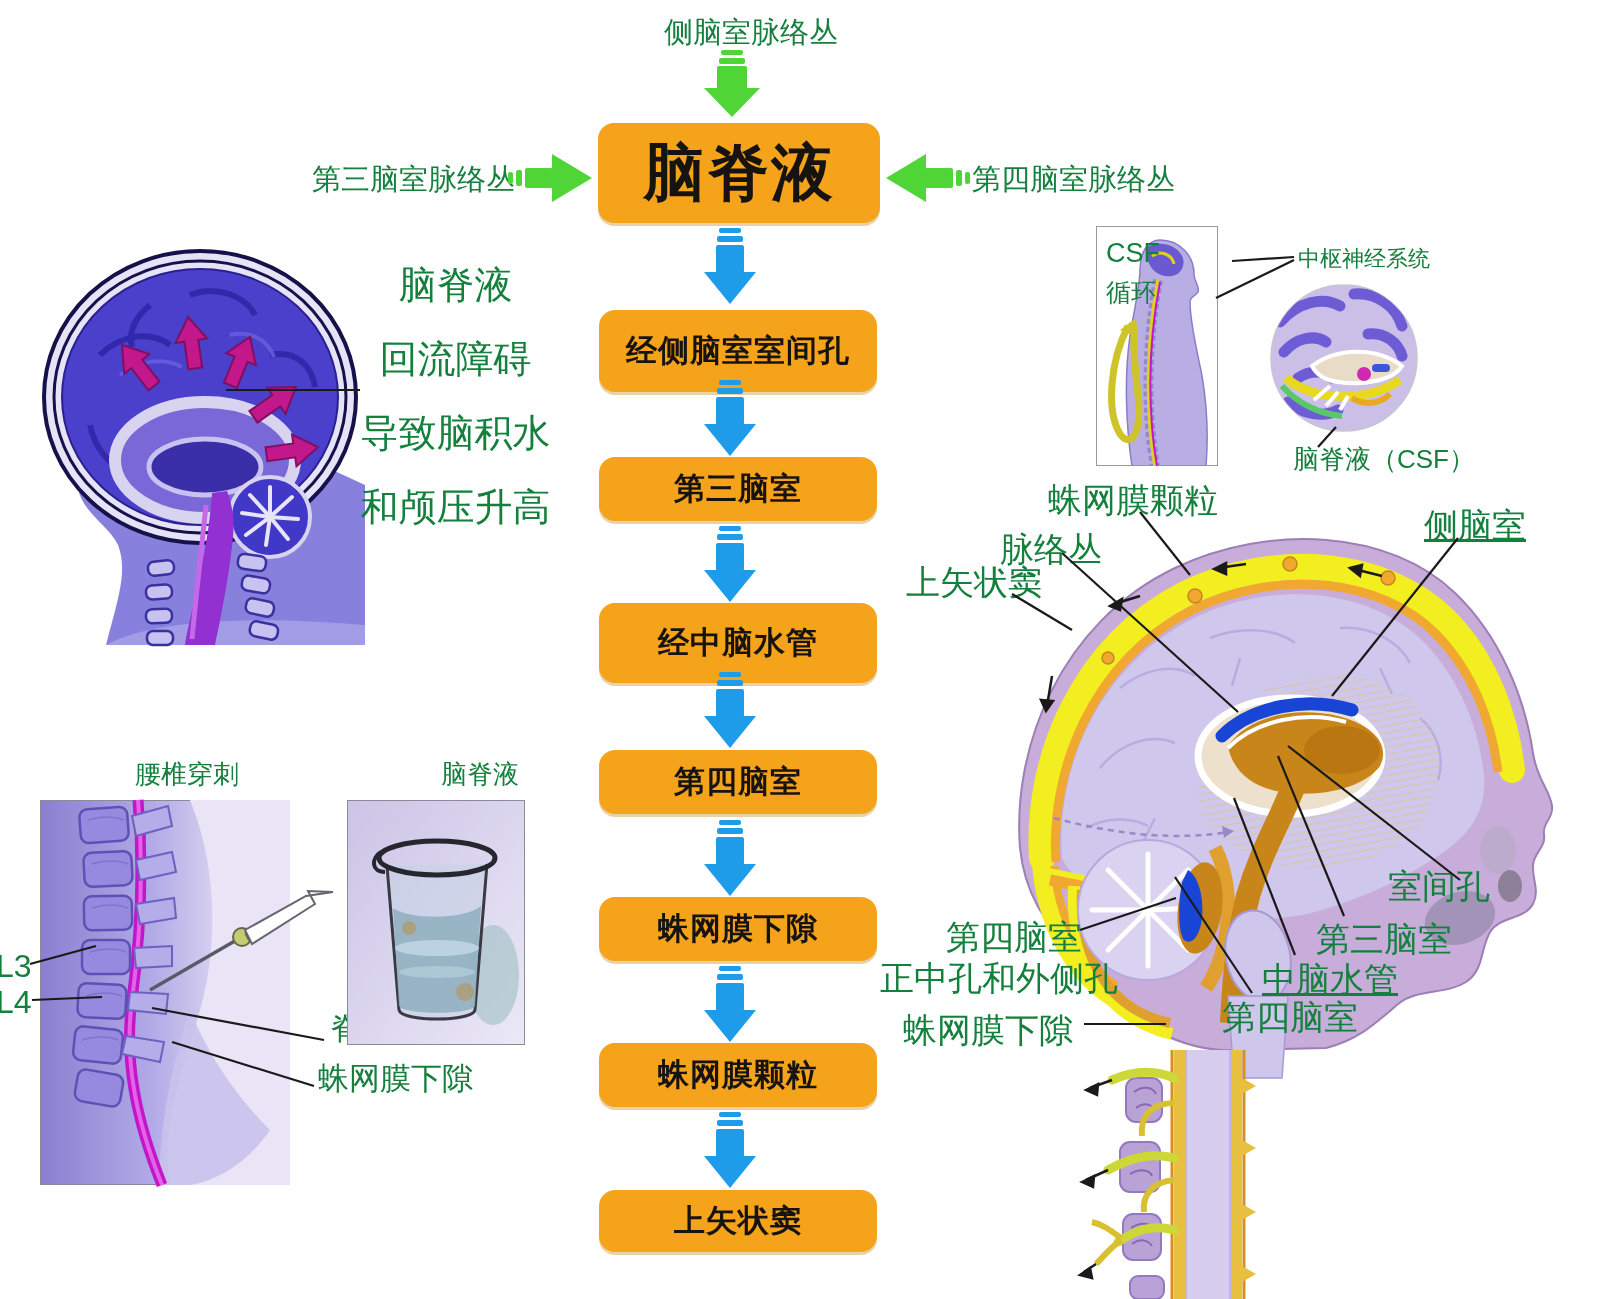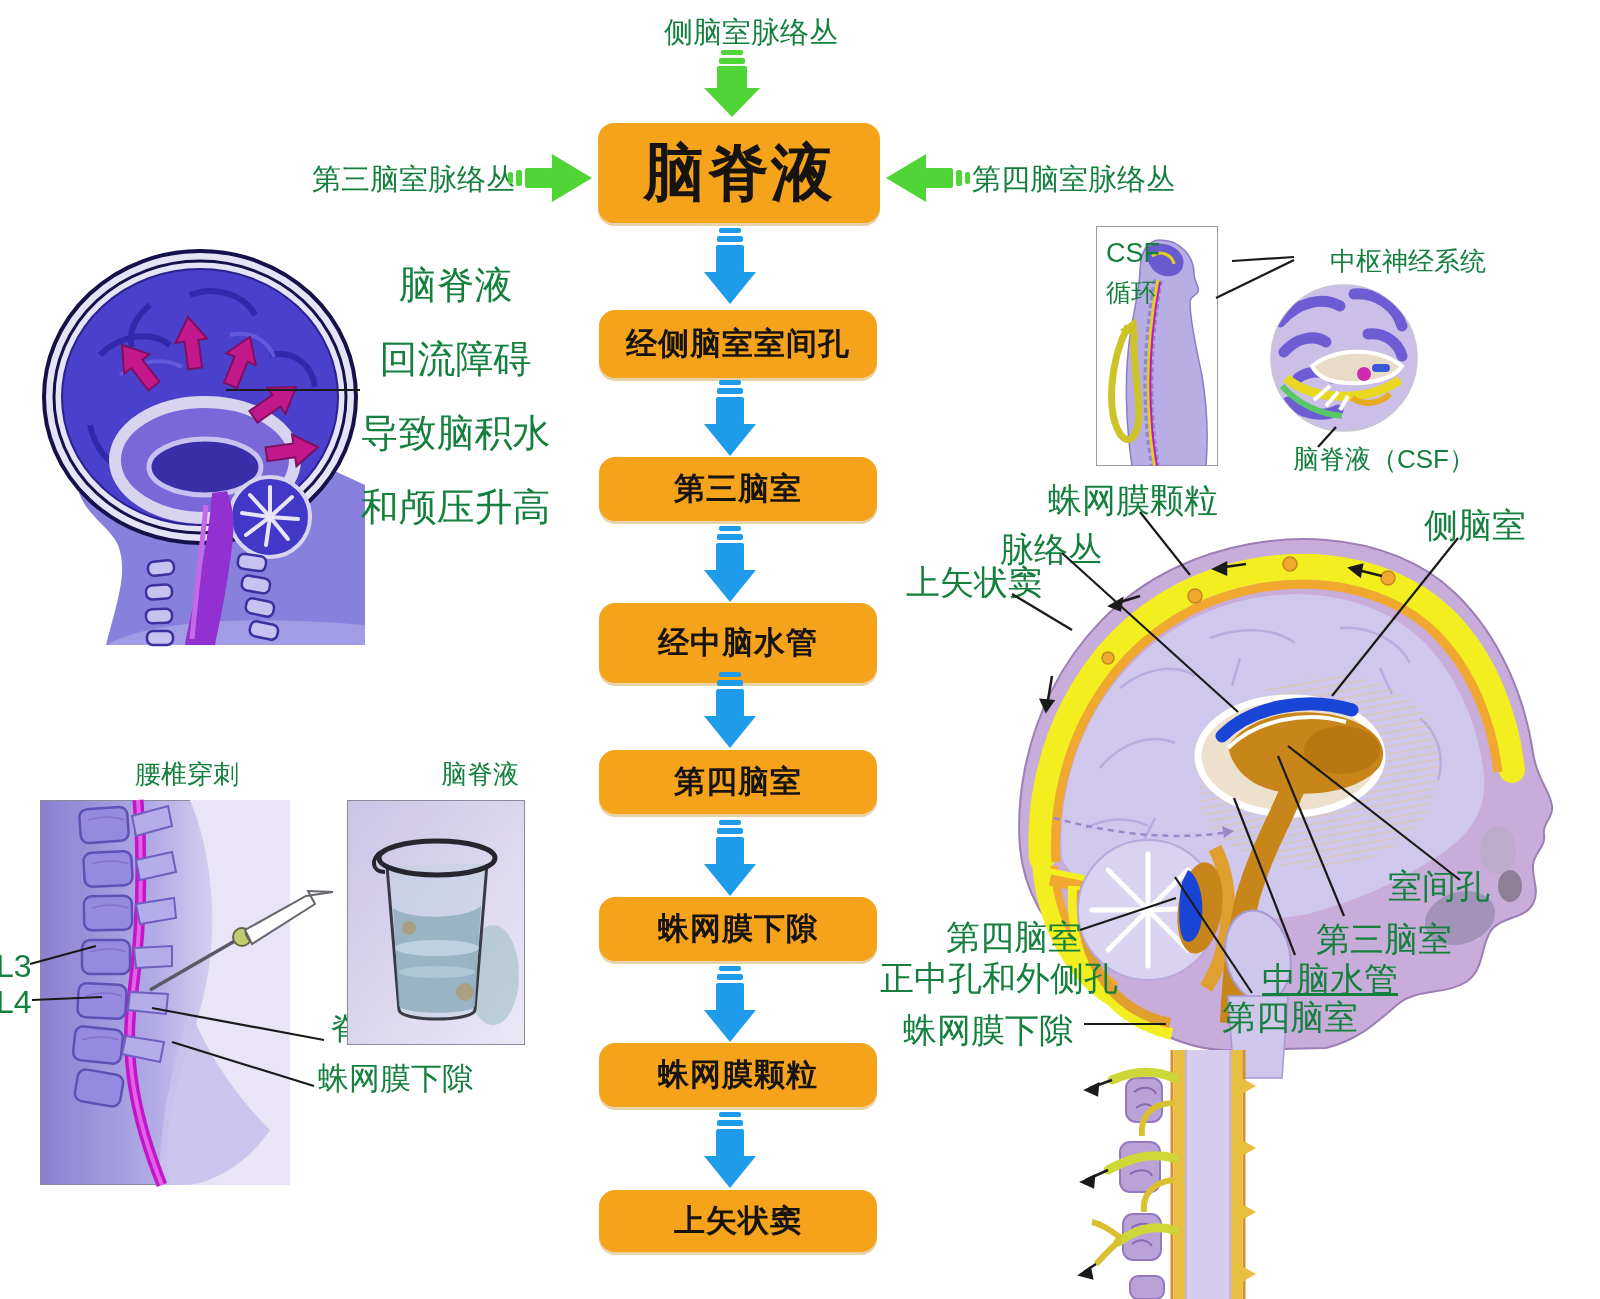--- a/index.html
+++ b/index.html
@@ -48,21 +48,21 @@
   <svg class="abs" style="left:884px;top:152px;" width="86" height="52" viewBox="0 0 86 52">
     <g fill="#4FD636" transform="scale(-1,1) translate(-86,0)">
       <rect x="0" y="20" width="5" height="12" rx="2"></rect>
       <rect x="8" y="18" width="6" height="16" rx="2"></rect>
       <rect x="17" y="16" width="28" height="20" rx="2"></rect>
       <polygon points="44,2 44,50 84,26"></polygon>
     </g>
   </svg>
 
   <div class="node node-main" style="top:123px;height:100px;">脑脊液</div>
-  <div class="node node-step" style="top:310px;height:68px;">经侧脑室室间孔</div>
+  <div class="node node-step" style="top:310px;height:82px;">经侧脑室室间孔</div>
   <div class="node node-step" style="top:457px;height:64px;">第三脑室</div>
   <div class="node node-step" style="top:603px;height:80px;">经中脑水管</div>
   <div class="node node-step" style="top:750px;height:64px;">第四脑室</div>
   <div class="node node-step" style="top:897px;height:64px;">蛛网膜下隙</div>
   <div class="node node-step" style="top:1043px;height:64px;">蛛网膜颗粒</div>
   <div class="node node-step" style="top:1190px;height:62px;">上矢状窦</div>
 
   <svg class="abs" style="left:702px;top:228px;" width="56" height="78" viewBox="0 0 56 78">
       <g fill="#1E9BE9">
         <rect x="17" y="0" width="22" height="5" rx="2"></rect>
@@ -261,21 +261,21 @@
     <path d="M50 22 C 62 14, 80 18, 86 30 C 90 38, 86 48, 76 50 C 64 52, 50 44, 50 22 Z" fill="#6A5AD0"></path>
     <path d="M56 30 C 64 24, 76 28, 78 38" stroke="#E0D020" stroke-width="3" fill="none"></path>
     <path d="M62 54 C 54 96, 50 150, 54 200 C 55 215, 57 228, 59 240" stroke="#9488CC" stroke-width="10" fill="none" stroke-dasharray="5 3"></path>
     <path d="M62 54 C 54 96, 50 150, 54 200 C 55 215, 57 228, 59 240" stroke="#E0D020" stroke-width="3.5" fill="none"></path>
     <path d="M64 56 C 56 98, 52 150, 56 200 C 57 214, 59 228, 61 240" stroke="#C018C8" stroke-width="2" fill="none"></path>
     <path d="M32 100 C 14 135, 10 185, 24 208 C 34 222, 46 210, 42 170 C 40 148, 37 126, 38 110" stroke="#CEC42A" stroke-width="7" fill="none"></path>
     <polygon points="24,104 40,92 42,112" fill="#CEC42A"></polygon>
   </svg>
   <div class="lbl" style="left:1106px;top:238px;font-size:27px;font-weight:500;">CSF</div>
   <div class="lbl" style="left:1106px;top:276px;font-size:25px;font-weight:500;">循环</div>
-  <div class="lbl" style="left:1330px;top:244px;font-size:26px;">中枢神经系统</div>
+  <div class="lbl" style="left:1298px;top:244px;font-size:22px;">中枢神经系统</div>
 
   <svg class="abs" style="left:1268px;top:282px;" width="152" height="152" viewBox="0 0 152 152">
     <defs>
         <clipPath id="insclip">
           <circle cx="76" cy="76" r="73"></circle>
         </clipPath>
       </defs>
     <circle cx="76" cy="76" r="73" fill="#CBBFE8" stroke="#C6C6D2" stroke-width="1.5"></circle>
     <g clip-path="url(#insclip)">
       <g fill="none" stroke="#6E5CD4" stroke-width="11" stroke-linecap="round">
@@ -442,21 +442,21 @@
       <line x1="118" y1="652" x2="96" y2="662"></line>
         <polygon points="92,664 104,658 103,669"></polygon>
       <line x1="106" y1="746" x2="94" y2="754"></line>
         <polygon points="90,757 100,750 102,760"></polygon>
     </g>
   </svg>
 
   <div class="lbl brain-lbl" style="left:1048px;top:478px;">蛛网膜颗粒</div>
   <div class="lbl brain-lbl" style="left:1000px;top:520px;margin-top:7px;">脉络丛</div>
   <div class="lbl brain-lbl" style="left:906px;top:560px;">上矢状窦</div>
-  <div class="lbl brain-lbl" style="left:1424px;top:503px;">侧脑室</div>
+  <div class="lbl brain-lbl" style="left:1424px;top:503px;text-decoration:underline;">侧脑室</div>
   <div class="lbl brain-lbl" style="left:1388px;top:864px;">室间孔</div>
   <div class="lbl brain-lbl" style="left:1316px;top:917px;">第三脑室</div>
   <div class="lbl brain-lbl" style="left:1262px;top:957px;text-decoration:underline;">中脑水管</div>
   <div class="lbl brain-lbl" style="left:1222px;top:995px;">第四脑室</div>
   <div class="lbl brain-lbl" style="left:946px;top:915px;">第四脑室</div>
   <div class="lbl brain-lbl" style="left:880px;top:956px;">正中孔和外侧孔</div>
   <div class="lbl brain-lbl" style="left:903px;top:1008px;">蛛网膜下隙</div>
 
   <svg class="abs" style="left:0;top:0;pointer-events:none;" width="1600" height="1299" viewBox="0 0 1600 1299">
     <g stroke="#1A1A1A" stroke-width="2.2" fill="none">

